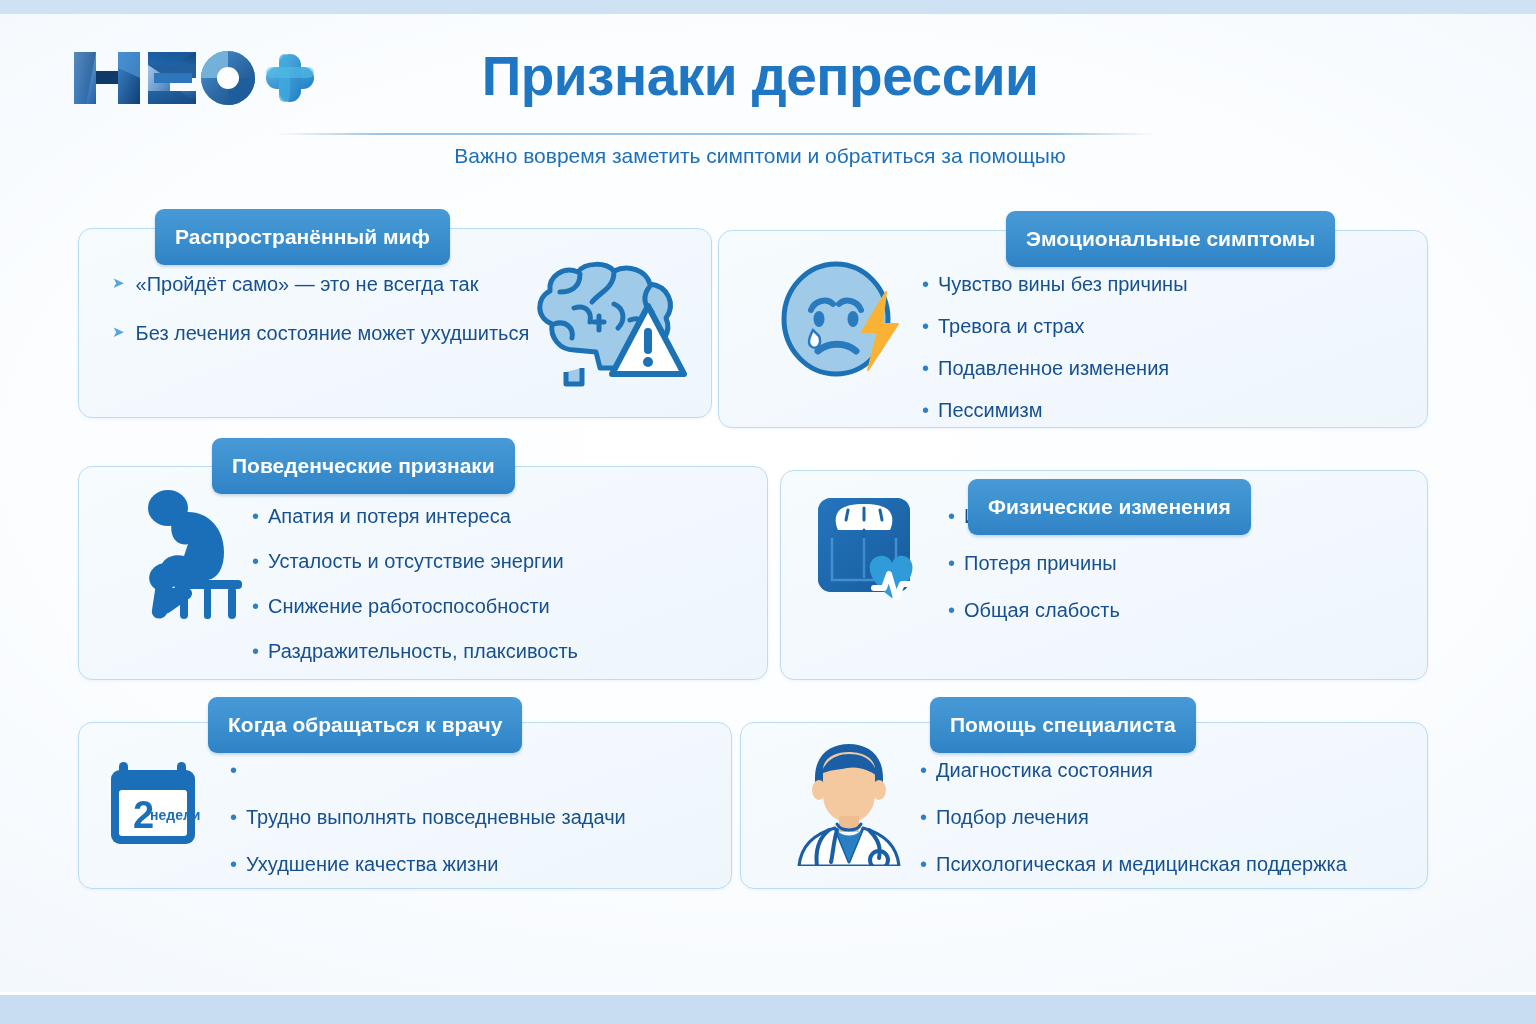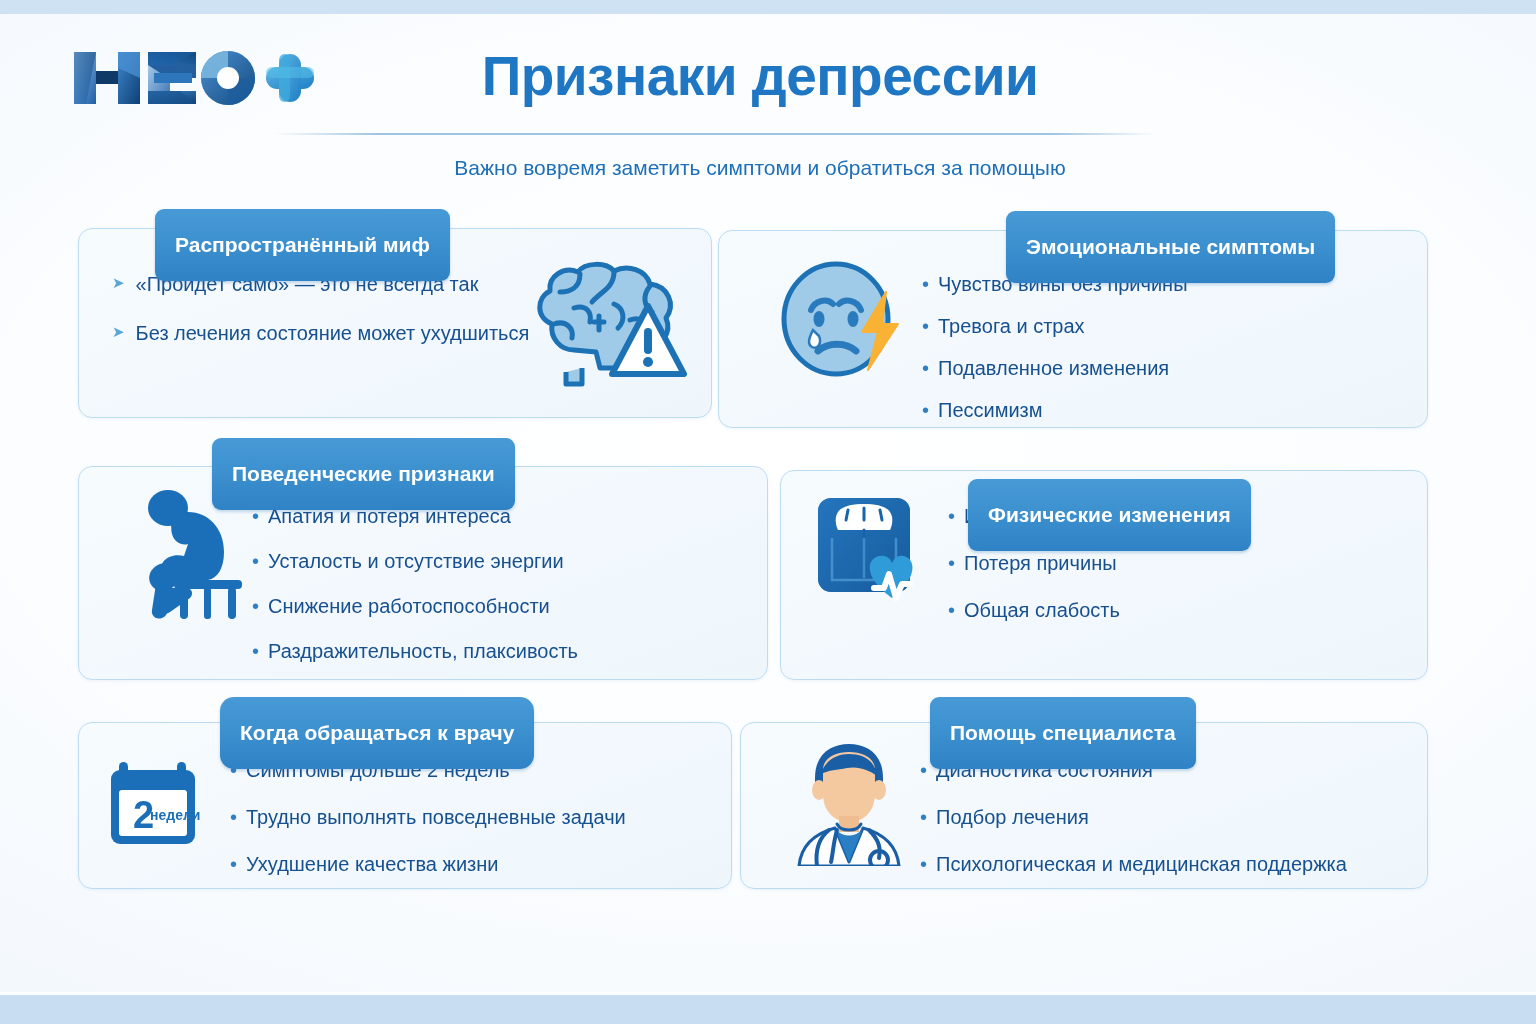--- a/index.html
+++ b/index.html
@@ -32,40 +32,40 @@
     font-size:55px;font-weight:bold;color:#1f76c2;
     letter-spacing:-0.5px;
     font-family:"Liberation Sans", sans-serif;
   }
   .rule{
     position:absolute;left:275px;top:119px;width:880px;height:2px;
     background:linear-gradient(90deg,rgba(140,180,215,0) 0%,#9dc3e0 12%,#9dc3e0 88%,rgba(140,180,215,0) 100%);
   }
   .subtitle{
     position:absolute;left:360px;top:130px;width:800px;text-align:center;
-    font-size:21px;color:#1d6fb8;font-weight:500;margin-top:12px;
+    font-size:21px;color:#1d6fb8;font-weight:500;
   }
 
   
   .card{
     position:absolute;
     border:1.5px solid #bcdcf2;
     border-radius:14px;
     background:linear-gradient(160deg,#f6fbfe 0%,#f2f8fd 55%,#eef6fc 100%);
     box-shadow:0 1px 3px rgba(120,170,210,.12);
   }
   .badge{
     position:absolute;
     height:40px;
     border-radius:9px;
     background:linear-gradient(180deg,#479ad6 0%,#3d91cf 45%,#2f82c5 100%);
     color:#ffffff;
     font-size:21px;font-weight:bold;
     display:flex;align-items:center;justify-content:center;
-    padding:16px 20px;
+    padding:8px 20px;
     box-shadow:0 2px 3px rgba(40,110,170,.25);
     white-space:nowrap;
     z-index:4;
   }
   .bullets{position:absolute;}
   .bullet{
     display:flex;align-items:flex-start;
     color:#17508f;
     font-size:20px;
     line-height:1.25;
@@ -298,37 +298,36 @@
       <span class="dot">•</span>
       <span>Потеря причины</span>
     </div>
     <div class="bullet">
       <span class="dot">•</span>
       <span>Общая слабость</span>
     </div>
   </div>
 
   <div class="card" style="left:78px;top:722px;width:652px;height:165px;"></div>
-  <div class="badge" style="left:220px;top:697px;border-radius:14px;">Когда обращаться к врачу</div>
+  <div class="badge" style="left:208px;top:697px;">Когда обращаться к врачу</div>
 
   <div class="icon-wrap" style="left:105px;top:758px;width:108px;height:92px;">
     <svg width="108" height="92" viewBox="0 0 108 92">
       <rect x="14" y="4" width="9" height="22" rx="4.5" fill="#1b6fb8"></rect>
       <rect x="72" y="4" width="9" height="22" rx="4.5" fill="#1b6fb8"></rect>
       <rect x="6" y="12" width="84" height="74" rx="9" fill="#1b6fb8"></rect>
       <rect x="14" y="32" width="68" height="46" rx="3" fill="#ffffff"></rect>
       <text x="28" y="70" font-family="Liberation Sans, sans-serif" font-size="38" font-weight="bold" fill="#1b6fb8">2</text>
       <text x="45" y="62" font-family="Liberation Sans, sans-serif" font-size="14" font-weight="bold" fill="#1b6fb8">недели</text>
     </svg>
   </div>
 
   <div class="bullets" style="left:230px;top:758px;">
     <div class="bullet" style="margin-bottom:22px;">
       <span class="dot">•</span>
-      <span>Симптомы дольше 2 недель</span>
     </div>
     <div class="bullet" style="margin-bottom:22px;">
       <span class="dot">•</span>
       <span>Трудно выполнять повседневные задачи</span>
     </div>
     <div class="bullet">
       <span class="dot">•</span>
       <span>Ухудшение качества жизни</span>
     </div>
   </div>

